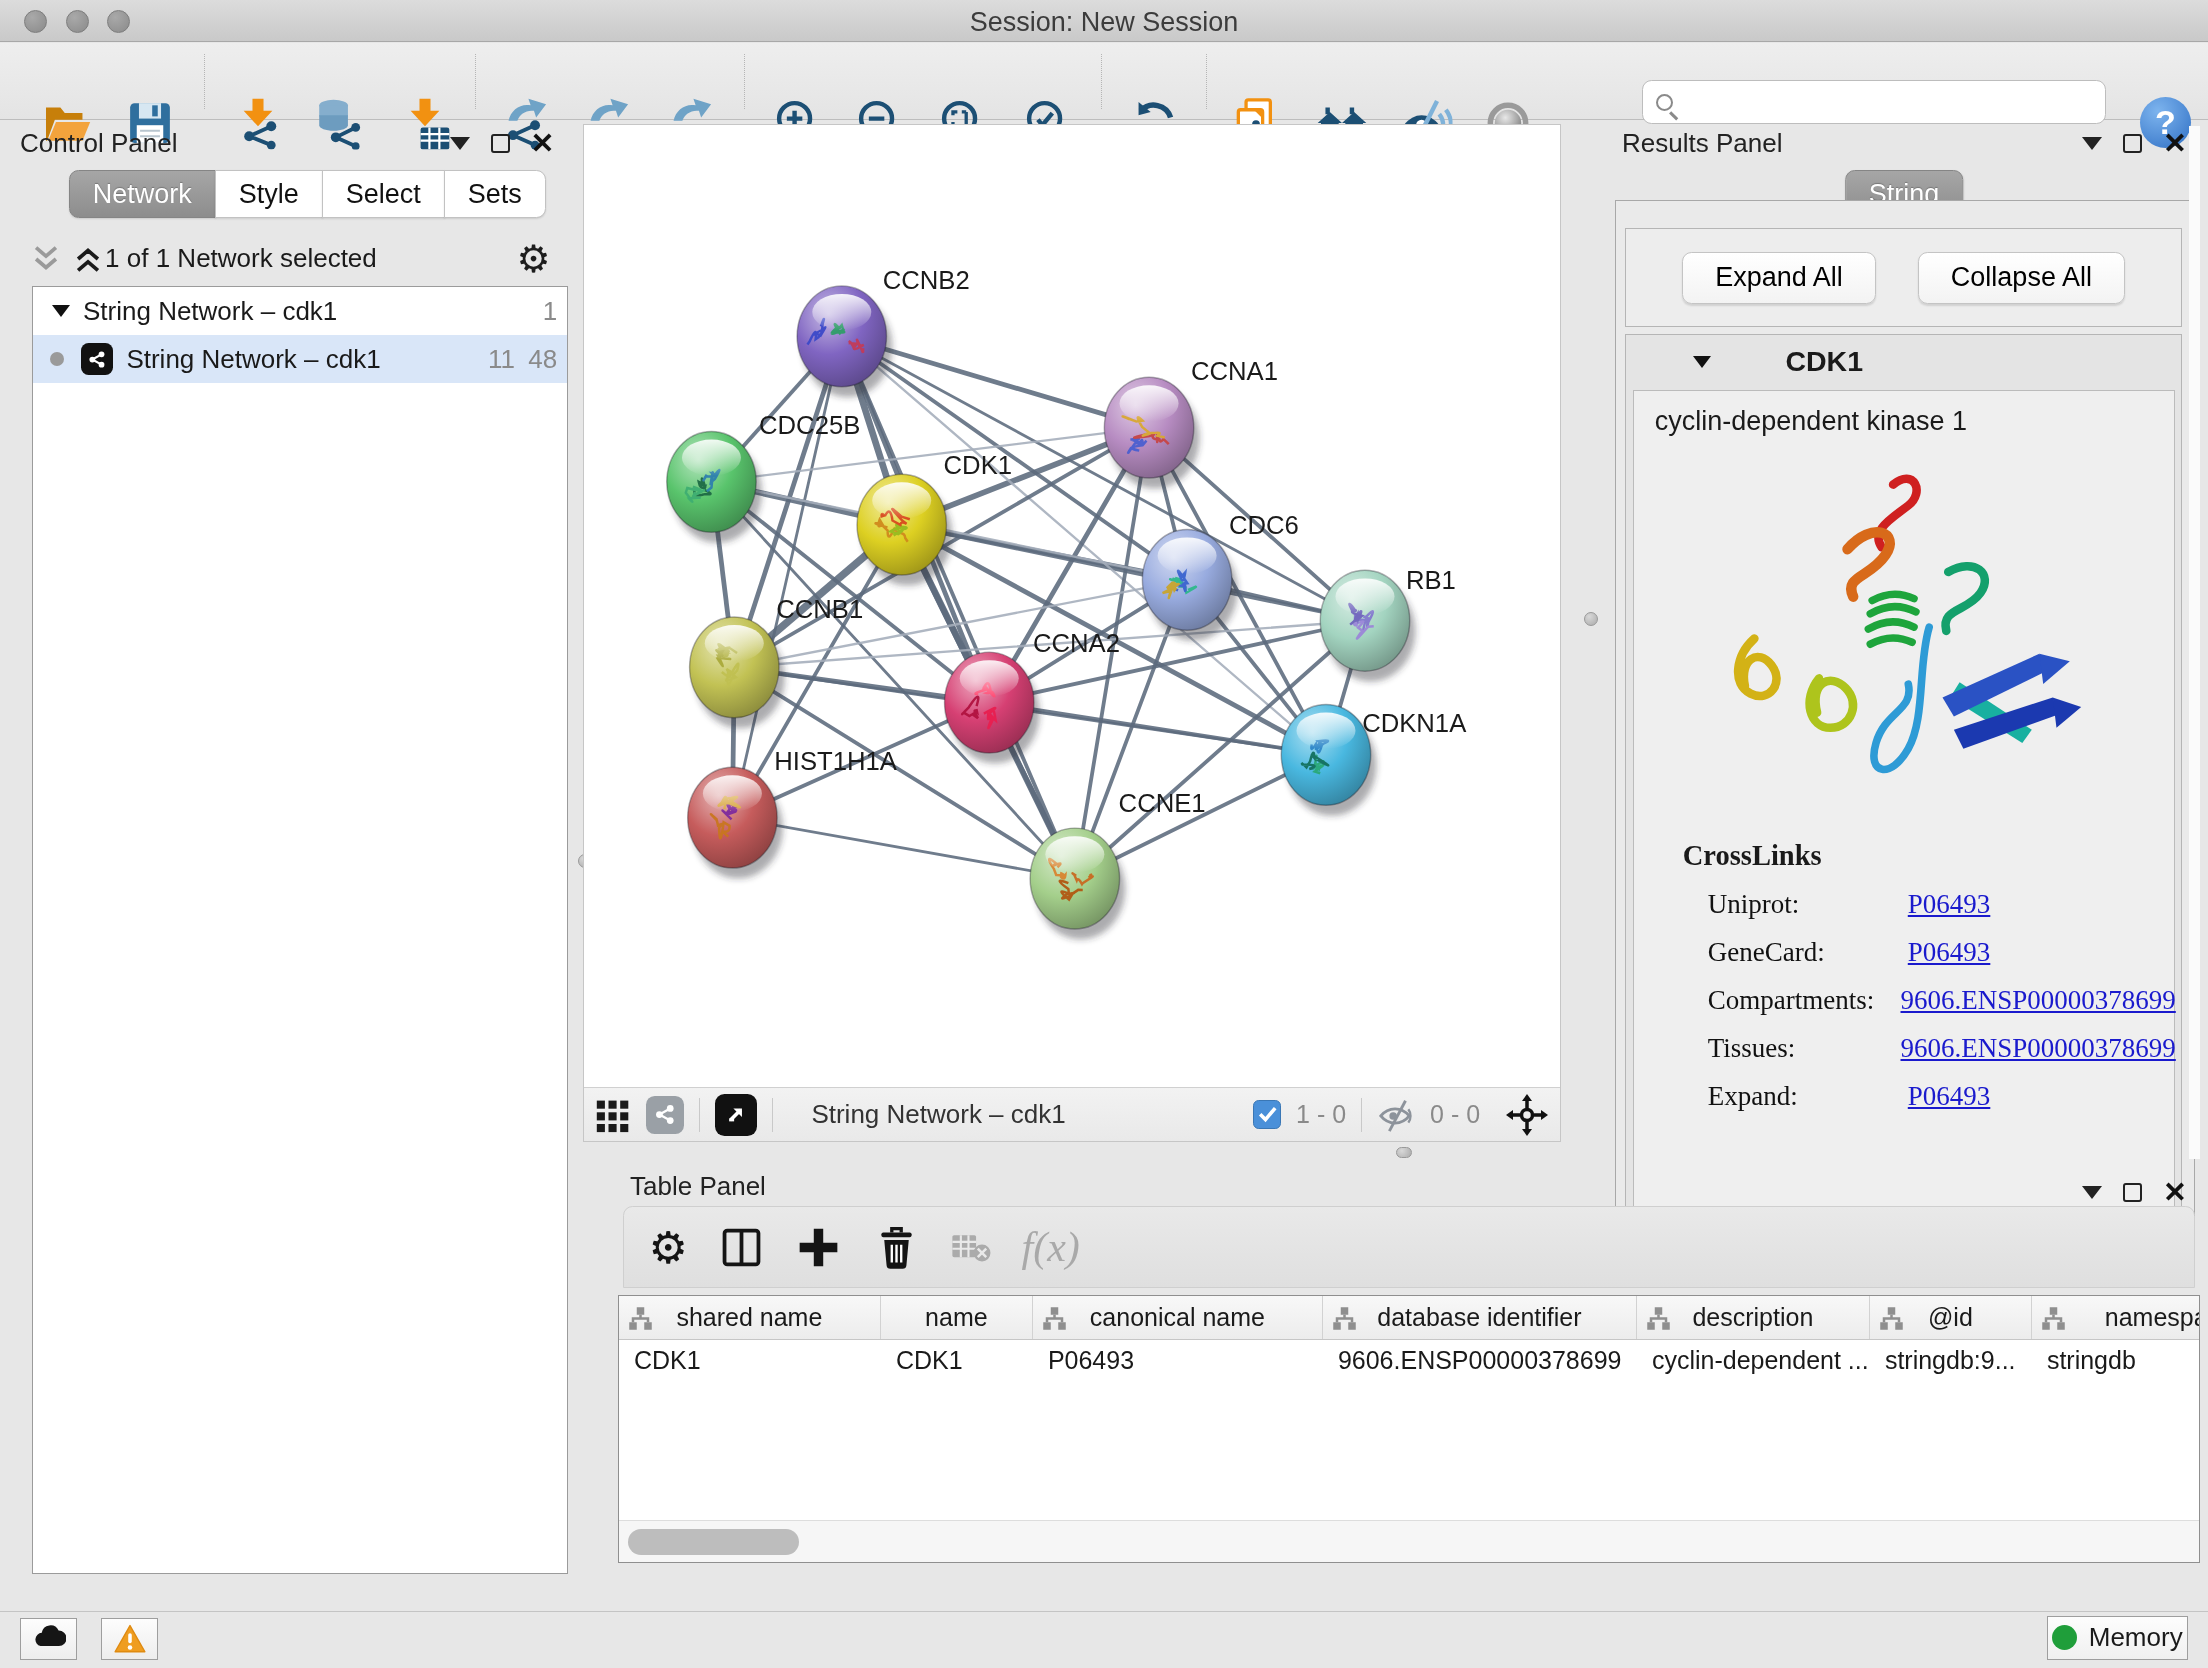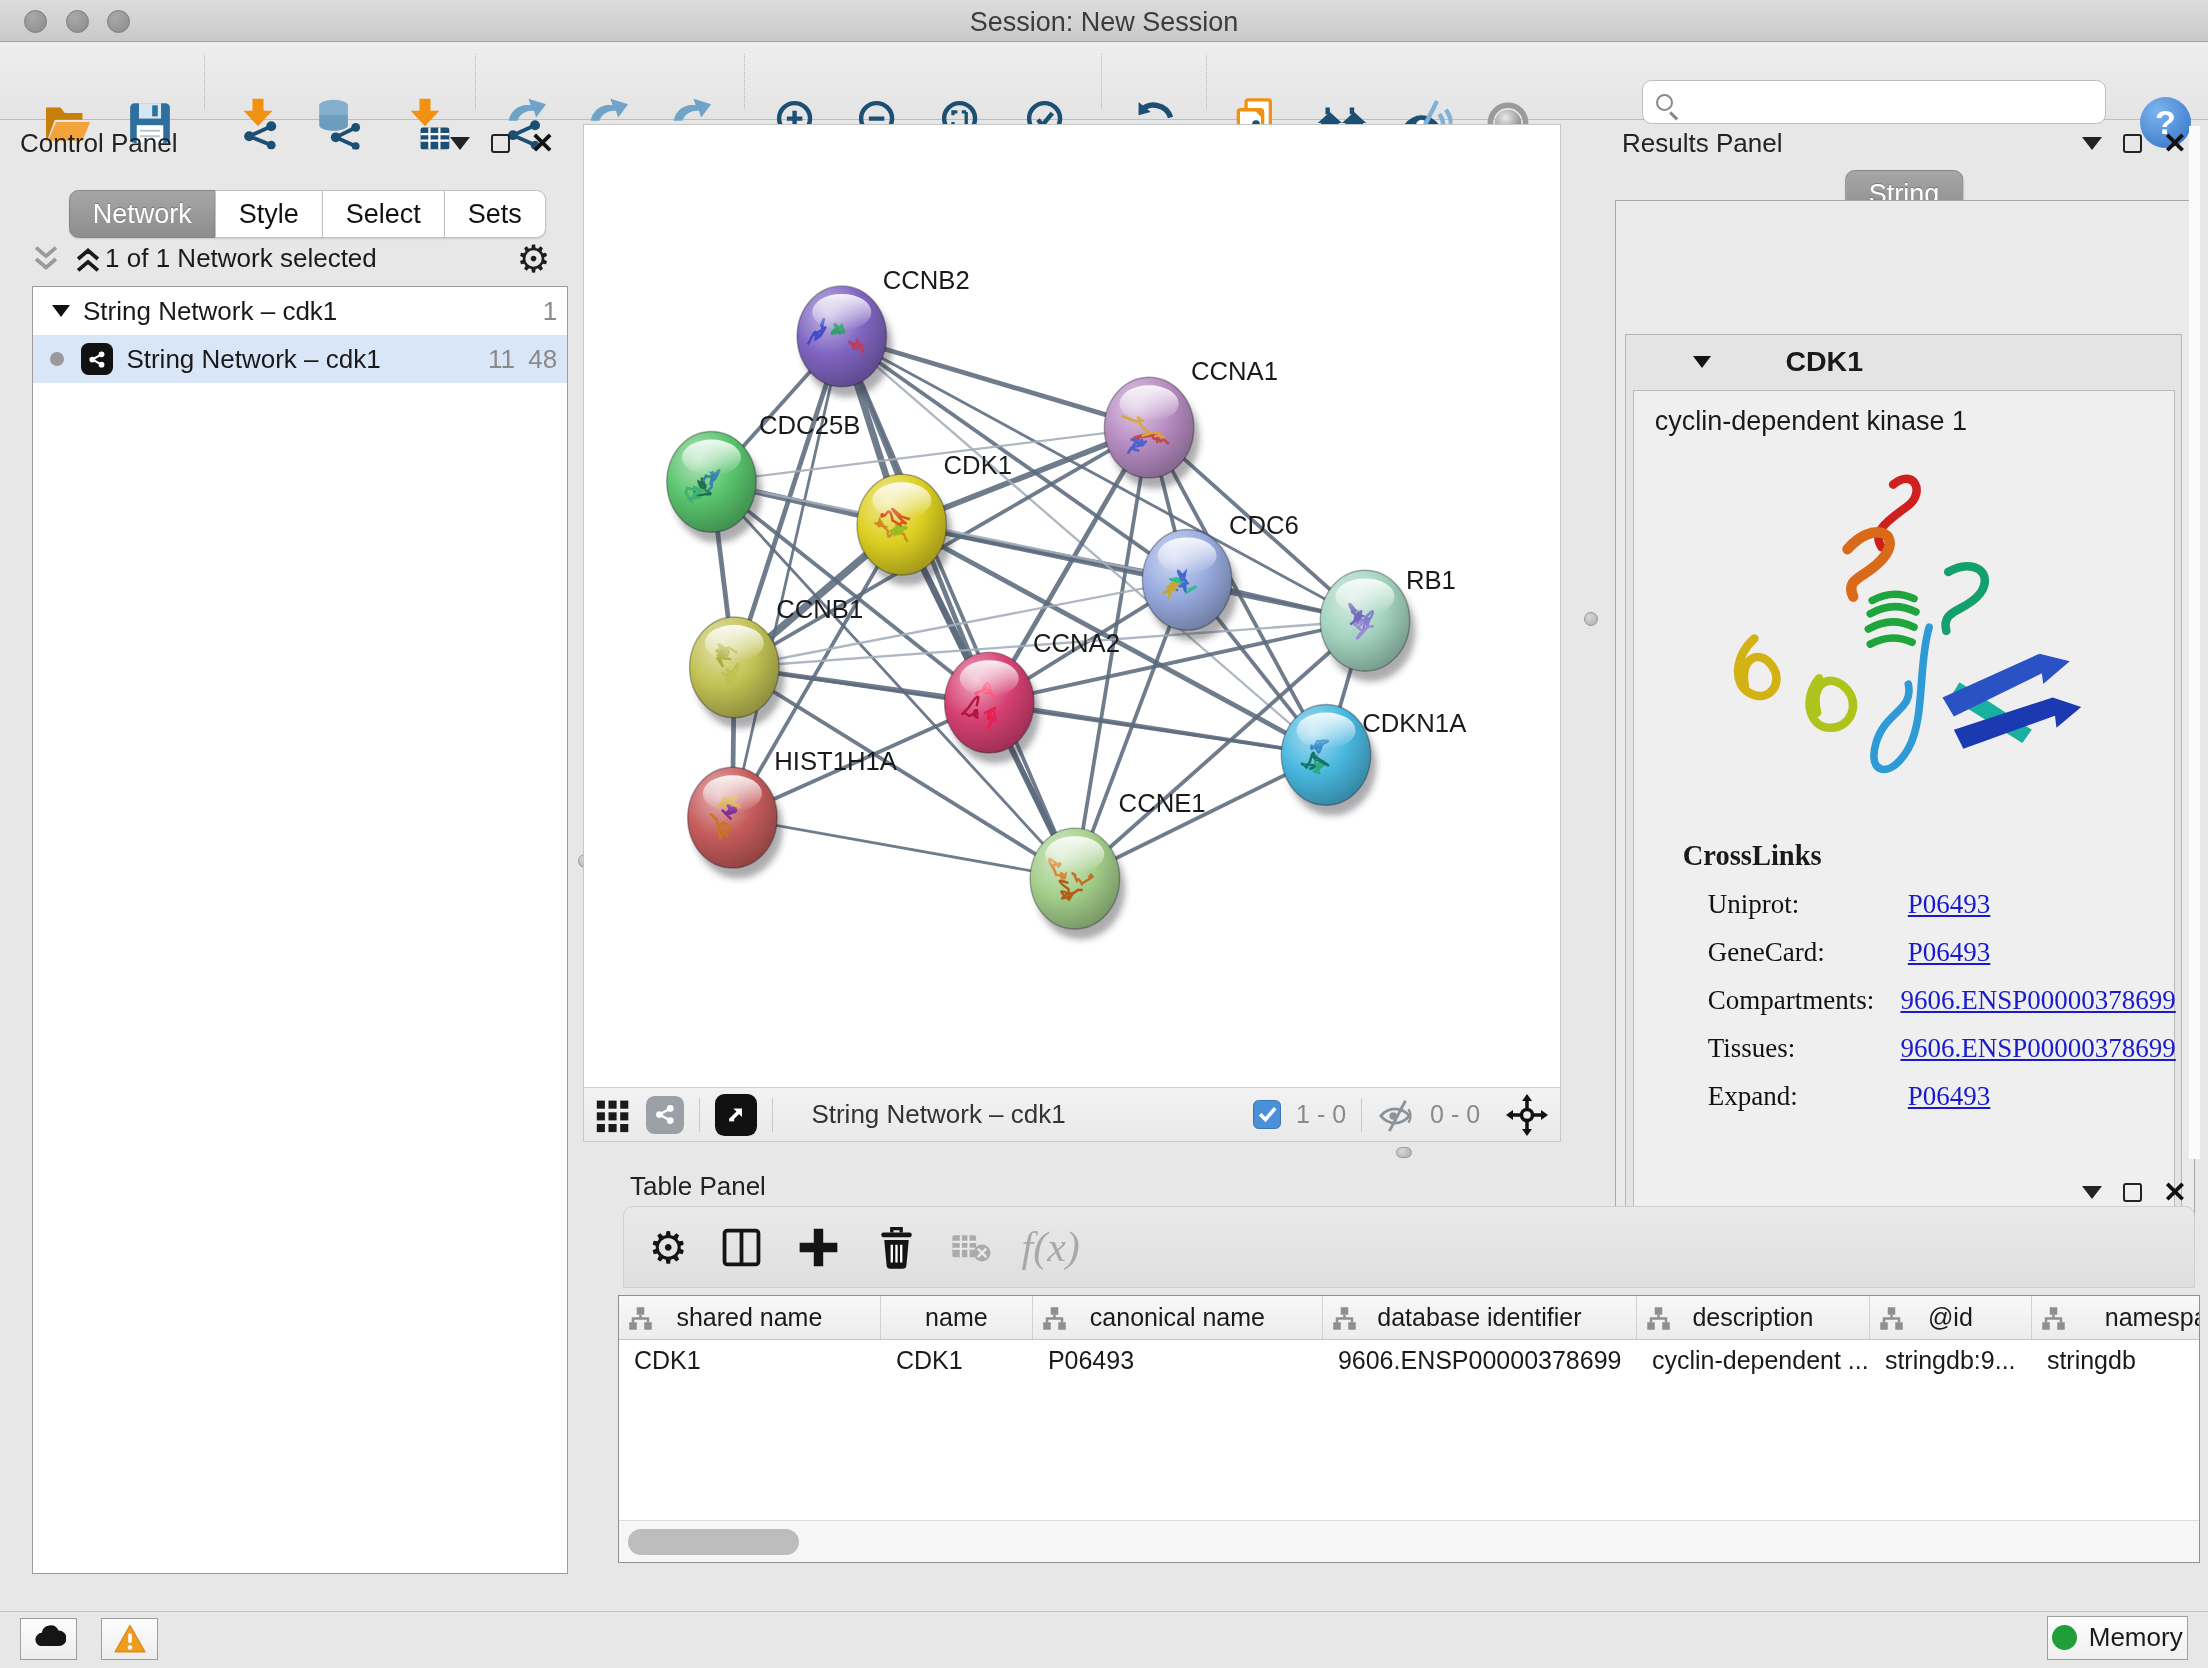--- a/index.html
+++ b/index.html
@@ -46,21 +46,21 @@
     box-shadow:0 1px 1.9px rgba(0,0,0,.12); }
   .tab:first-child { border-radius:9.5px 0 0 9.5px; }
   .tab:last-child { border-radius:0 9.5px 9.5px 0; }
   .tab.single { border-radius:9.5px; }
   .tab.sel { background:linear-gradient(#a6a6a6,#8d8d8d); color:#fff; border-color:#858585;
     text-shadow:0 -1px 1px rgba(0,0,0,.25); }
 
   
   #control-panel { position:absolute; left:6.7px; top:124px; width:561px; height:1463px; }
   #cp-head { display:flex; justify-content:space-between; align-items:center; padding:0 13.3px; height:38px; }
-  #cp-tabs { position:absolute; left:63px; top:46px;margin-top:20px; }
+  #cp-tabs { position:absolute; left:63px; top:46px; }
   #cp-listhead { position:absolute; left:9.5px; top:110px; width:542px; height:49px;
     display:flex; align-items:center; }
   #cp-listhead .status { flex:1; text-align:left; font-size:26px; }
   #cp-gear { font-size:38px; color:#1d1d1d; margin-right:7.6px; line-height:38px; }
   #cp-list { position:absolute; left:25px; top:162px; width:536px; height:1288px;
     background:#fff; border:1.9px solid #9b9b9b; }
   .nrow { display:flex; align-items:center; height:48px; font-size:26px; padding:0 9.5px; }
   .nrow .cnt { color:#8a8a8a; margin-left:13.3px; }
   .nrow .grow { flex:1; }
   .caret { width:0; height:0; border-left:9.5px solid transparent; border-right:9.5px solid transparent;
@@ -749,20 +749,24 @@
       <span class="wb-float"></span>
       <span class="wb-close">✕</span>
     </span>
   </div>
   <div id="rp-tab" class="tabbar">
     <div class="tab sel single">
         <span>String</span>
       </div>
   </div>
   <div id="rp-box">
+    <div id="rp-buttons">
+      <button class="rbtn">Expand All</button>
+      <button class="rbtn">Collapse All</button>
+    </div>
     <div id="rp-section">
       <div id="rp-sec-head">
         <span class="caret"></span>
         <span class="pname">CDK1</span>
       </div>
       <div id="rp-sec-body">
         <div id="rp-desc">cyclin-dependent kinase 1</div>
         <svg id="protein-img" viewBox="0 0 420 380">
           <g fill="none" stroke-linecap="round">
             <path d="M198 28c22-18 34 8 16 22s-40 26-28 44" stroke="#cf2020" stroke-width="9"></path>

